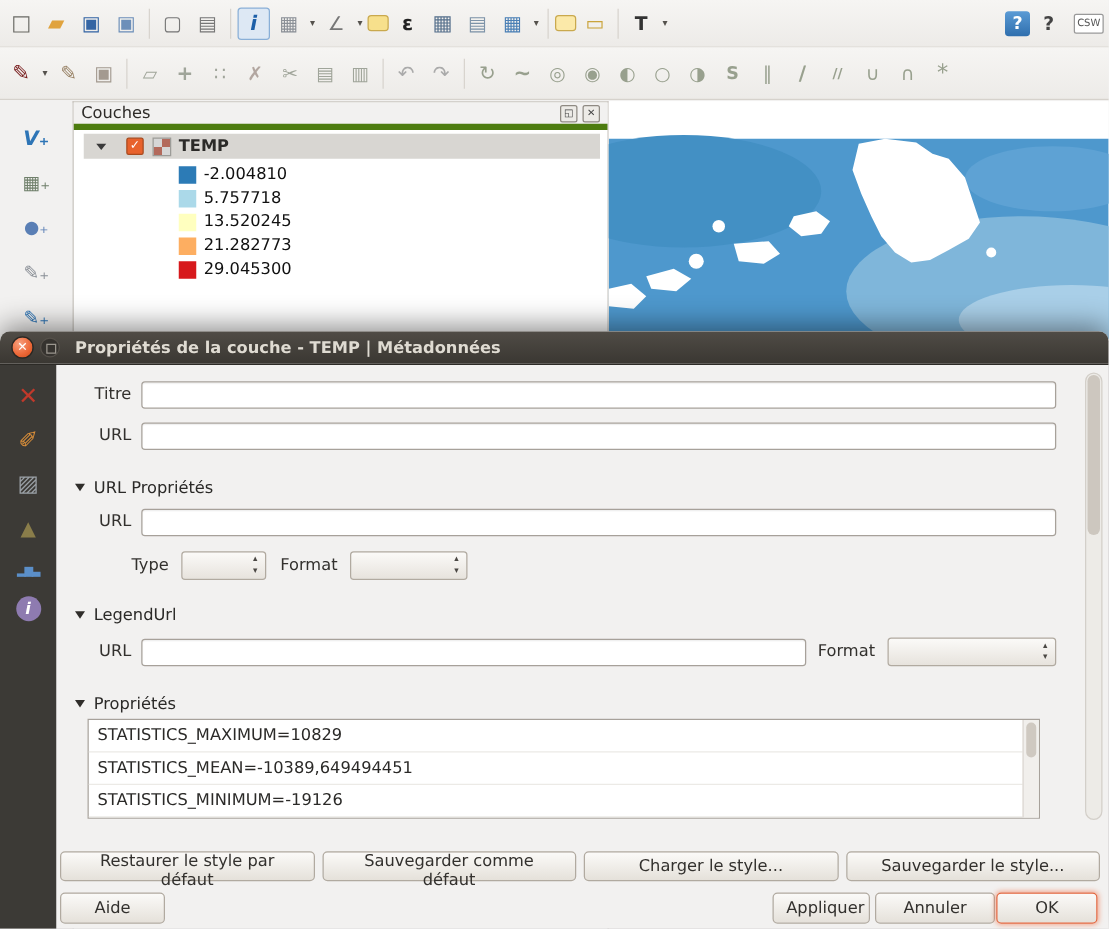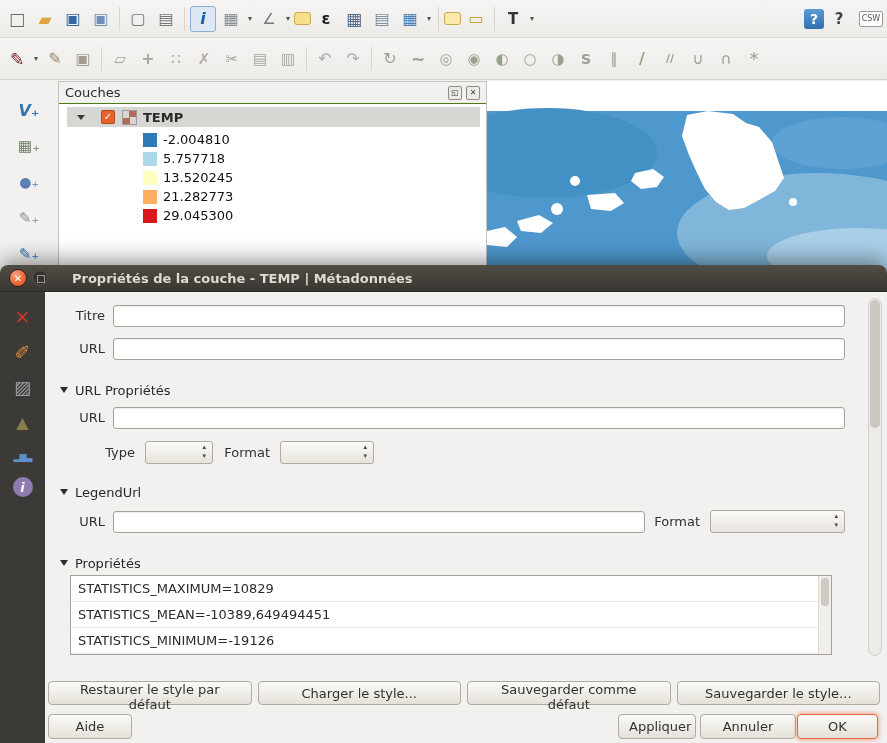--- a/index.html
+++ b/index.html
@@ -13,21 +13,21 @@
   .ti{flex:0 0 auto}
   .ti.icon{width:26px;height:26px;display:flex;align-items:center;justify-content:center;margin:0 1px;border-radius:3px}
   .ti.pressed{background:#dde8f4;border:1px solid #89afd7}
   .ti.dd{width:10px;display:flex;align-items:center;justify-content:center;font-size:8px;color:#55524d}
   .ti.sep{width:1px;height:24px;background:#d8d4ce;margin:0 4px}
   #left-toolbar{position:absolute;left:0;top:81px;width:58px;bottom:0;display:flex;flex-direction:column;align-items:center;padding-top:14px;background:#f2f1f0}
   #left-toolbar .ti.icon{width:30px;height:30px;margin:0 0 6px 0}
 
   
   #layers-panel{position:absolute;left:58px;top:81px;width:429px;bottom:0;background:#fff;border:1px solid #c6c2bc;border-bottom:none}
-  .panel-header{height:22px;background:#f2f1f0;display:flex;align-items:center;padding:0 6px;border-bottom:1px solid #4d7c0f}
+  .panel-header{height:22px;background:#f2f1f0;display:flex;align-items:center;padding:0 6px;border-bottom:5px solid #4d7c0f}
   .panel-title{flex:1;color:#2e2b28}
   .panel-btn{width:14px;height:14px;border:1px solid #8f8a83;background:#edebe7;font-size:8px;display:flex;align-items:center;justify-content:center;margin-left:4px;color:#444;border-radius:2px}
   .layer-row{height:20px;margin:3px 6px 0 8px;background:#d8d6d2;display:flex;align-items:center}
   .expander{width:0;height:0;border-left:4px solid transparent;border-right:4px solid transparent;border-top:5px solid #3a3a3a;margin:0 10px}
   .checkbox{width:14px;height:14px;background:#e8622c;border:1px solid #a84a1e;border-radius:2px;color:#fff;font-size:10px;line-height:12px;text-align:center;margin:0 7px 0 6px}
   .checkbox::after{content:"✓"}
   .raster-thumb{width:15px;height:15px;background:conic-gradient(#b36a5c 25%,#d6d6d6 0 50%,#b36a5c 0 75%,#d6d6d6 0);margin-right:6px;border:1px solid #9c9c98}
   .layer-name{font-weight:bold}
   .legend{margin-top:3px}
   .legend-row{display:flex;align-items:center;height:19px;padding-left:84px}
@@ -38,21 +38,21 @@
   #map-canvas{position:absolute;left:487px;top:81px;width:400px;height:190px;background:#fff}
   #map-canvas svg{display:block;width:100%;height:100%}
 
   
   #dialog{position:absolute;left:0;top:265px;width:887px;height:478px;z-index:10;border-radius:8px 8px 0 0;box-shadow:0 -4px 22px rgba(0,0,0,.45);background:#f2f1f0}
   .titlebar{height:27px;background:linear-gradient(#504c46,#3a3732);border-radius:8px 8px 0 0;display:flex;align-items:center;padding:0 9px;border-bottom:1px solid #2c2a26}
   .close-btn{width:18px;height:18px;border-radius:50%;background:radial-gradient(circle at 35% 30%,#f6a07f,#ee6a3a 55%,#cf4a17);border:1px solid #2a2723;color:#fff;font-size:10px;font-weight:bold;display:flex;align-items:center;justify-content:center}
   .close-btn::after{content:"✕"}
   .restore-btn{width:16px;height:16px;border-radius:50%;background:#36332f;border:1px solid #55504a;margin-left:5px;position:relative}
   .restore-btn::after{content:"";position:absolute;left:4px;top:4px;width:6px;height:6px;border:1px solid #9b968e}
-  .title-text{color:#dfdbd2;font-weight:bold;margin-left:24px}
+  .title-text{color:#dfdbd2;font-weight:bold;margin-left:12px}
   .dialog-body{position:absolute;left:0;top:27px;right:0;bottom:0;display:flex}
   #dlg-sidebar{width:45px;background:#3c3a36;display:flex;flex-direction:column;align-items:center;padding-top:10px;gap:5px}
   #dlg-sidebar .ti.icon{width:30px;height:30px;margin:0}
   #dlg-content{position:relative;flex:1}
   .fld-label{position:absolute;width:60px;left:0;text-align:right;height:22px;line-height:22px;color:#33312e}
   .fld-input{position:absolute;height:22px;border:1px solid #a7a19a;border-radius:3px;background:#fff;box-shadow:inset 0 1px 1px rgba(0,0,0,.07);padding:0 5px;font:inherit;outline:none}
   .section-hdr{position:absolute;left:15px;display:flex;align-items:center;height:16px}
   .tri{width:0;height:0;border-left:4px solid transparent;border-right:4px solid transparent;border-top:6px solid #2f2d2a;margin-right:7px}
   .combo{position:absolute;height:23px;background:linear-gradient(#fbfaf8,#e7e3dd);border:1px solid #b1aaa0;border-radius:3px}
   .combo::before{content:"▴";position:absolute;right:6px;top:1px;font-size:7px;color:#4a4743;line-height:9px}
@@ -268,23 +268,23 @@
             </div>
           <div id="list-scrollbar">
             <div id="list-thumb"></div>
           </div>
         </div>
 
         <div id="style-row">
 
             <button class="btn">Restaurer le style par défaut</button>
 
+            <button class="btn">Sauvegarder comme défaut</button>
+
             <button class="btn">Charger le style...</button>
-
-            <button class="btn">Sauvegarder comme défaut</button>
 
             <button class="btn">Sauvegarder le style...</button>
           </div>
 
         <button class="btn abs" style="top:422px;left:3px;width:84px">Aide</button>
         <button class="btn abs" style="top:422px;left:573px;width:78px">Appliquer</button>
         <button class="btn abs" style="top:422px;left:655px;width:96px">Annuler</button>
         <button class="btn abs ok-btn" style="top:422px;left:752px;width:81px">OK</button>
 
         <div id="dlg-scrollbar">

